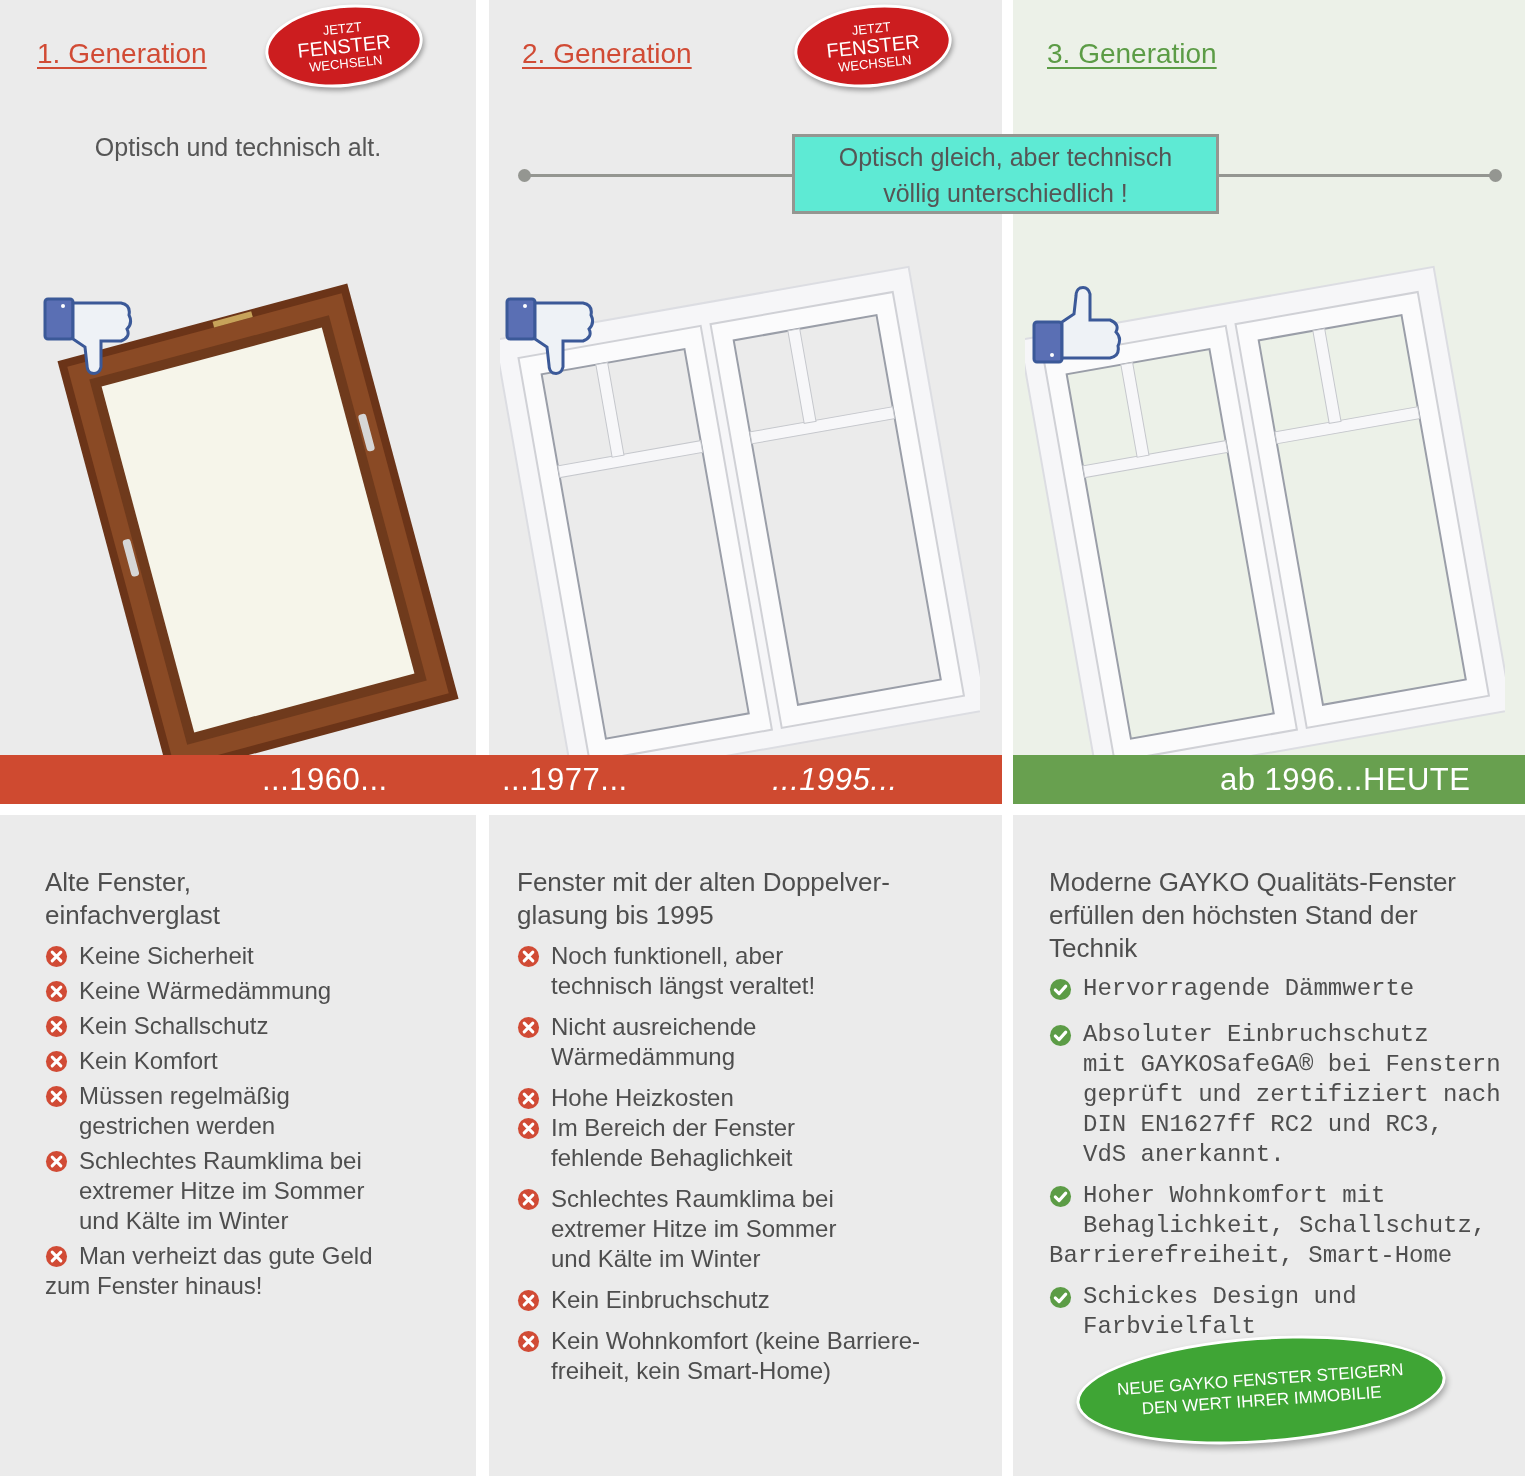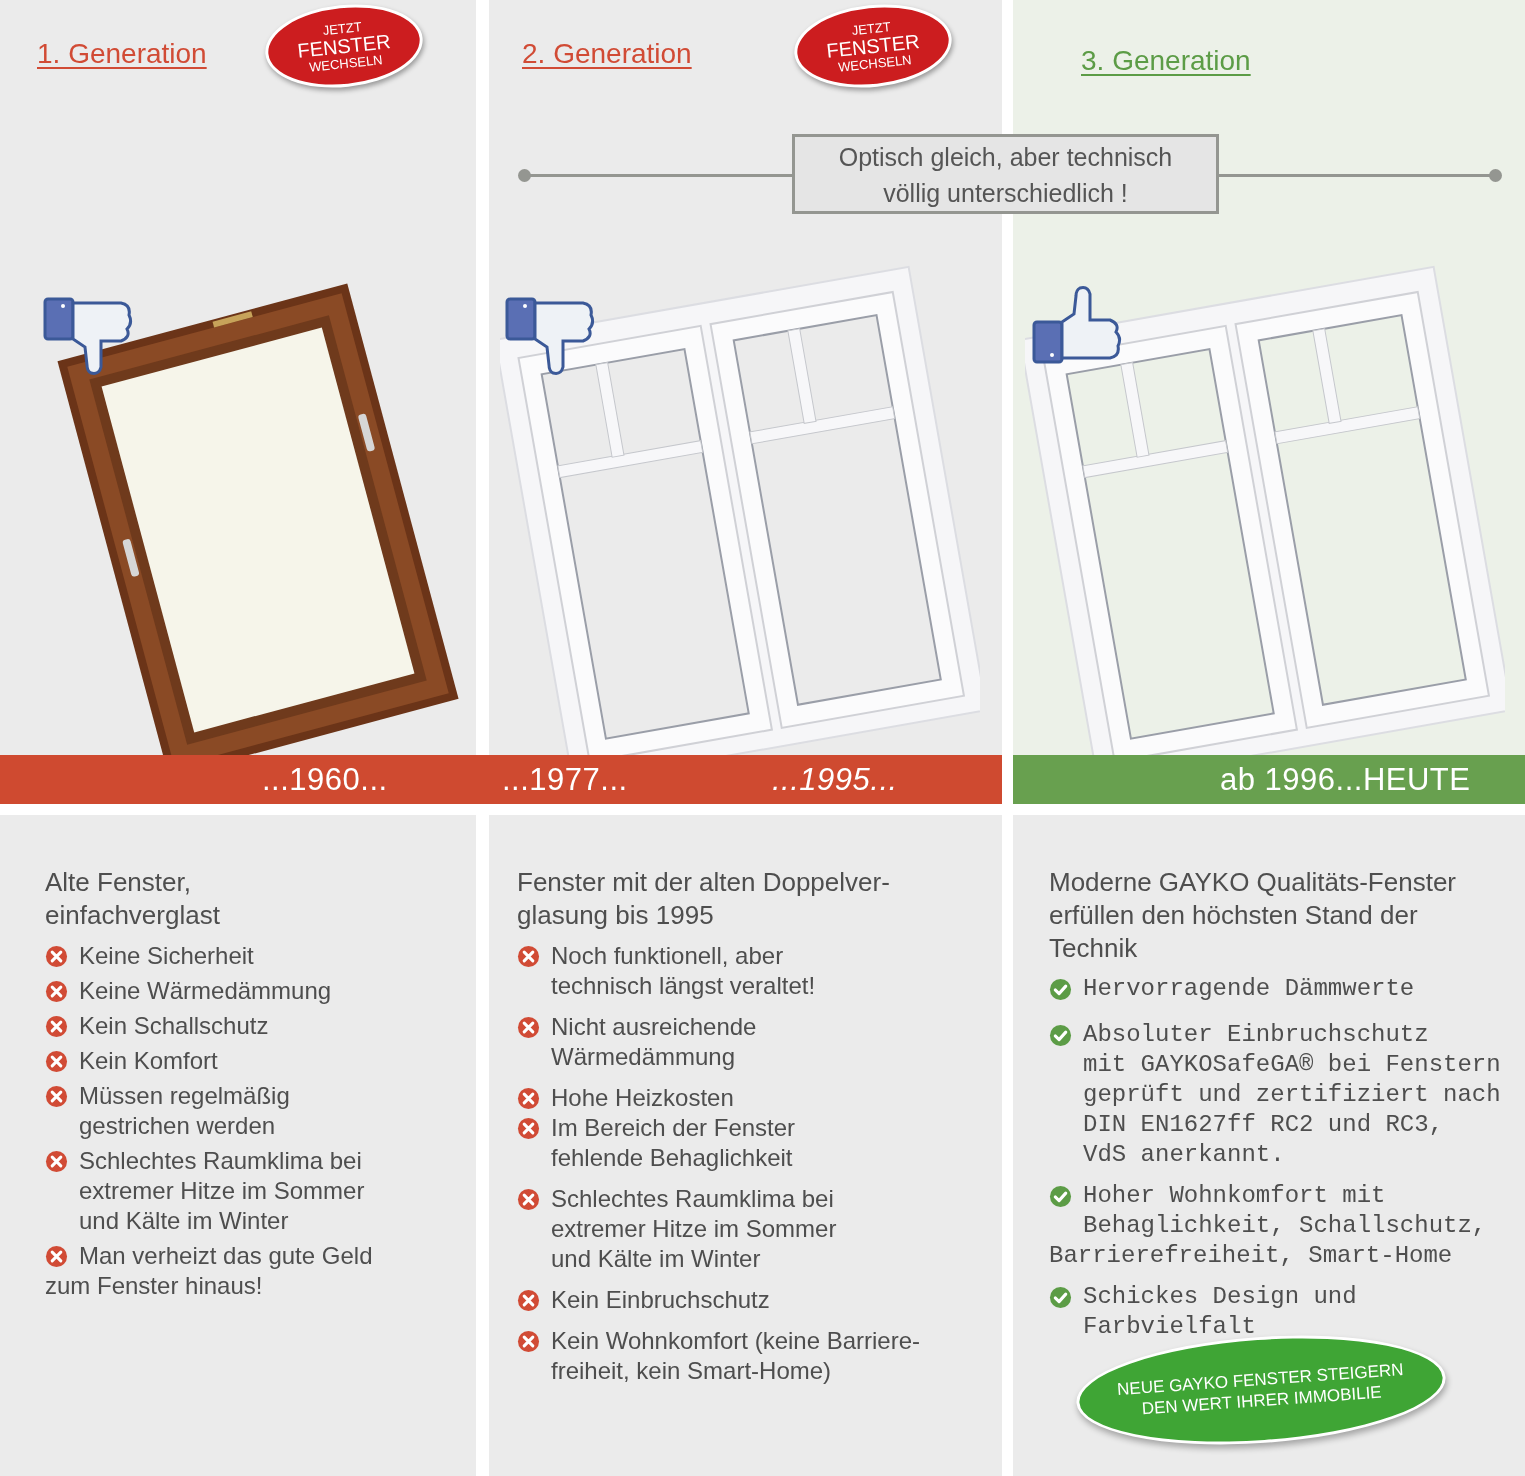--- a/index.html
+++ b/index.html
@@ -20,21 +20,21 @@
 
   .badge{position:absolute;width:158px;height:82px;border-radius:50%;background:#cc1d1f;border:3px solid #ffffff;box-shadow:1px 3px 5px rgba(0,0,0,.35);color:#fff;text-align:center;display:flex;flex-direction:column;align-items:center;justify-content:center;transform:rotate(-6deg);cursor:pointer;line-height:1.05;}
   .badge .b1{font-size:13px;}
   .badge .b2{font-size:20px;}
   .badge .b3{font-size:13px;}
 
   .subtitle{position:absolute;left:0;width:476px;top:128px;text-align:center;font-size:25px;line-height:38px;color:#555;}
 
   .compare-line{position:absolute;top:174px;height:3px;background:#949691;}
   .dot{position:absolute;top:169px;width:13px;height:13px;border-radius:50%;background:#949691;}
-  .compare-box{position:absolute;left:792px;top:134px;width:427px;height:80px;background:#e5e5e5;border:3px solid #949691;text-align:center;font-size:25px;line-height:36px;color:#555;padding-top:2px;}
+  .compare-box{position:absolute;left:792px;top:134px;width:427px;height:80px;background:#5eead4;border:3px solid #949691;text-align:center;font-size:25px;line-height:36px;color:#555;padding-top:2px;}
 
   .window-wrap{position:absolute;}
   .thumb{position:absolute;}
 
   .bar{position:absolute;top:755px;height:49px;color:#fff;font-size:31px;padding-left:27px;}
   .bar-red{left:0;width:1002px;background:#cf4a30;}
   .bar-green{left:1013px;width:512px;background:#68a04f;}
   .bar span{position:absolute;top:7px;letter-spacing:0.5px;}
 
   .shadow-ellipse{position:absolute;height:26px;border-radius:50%;background:radial-gradient(ellipse at center, rgba(80,20,10,.65) 0%, rgba(80,20,10,.0) 70%);}
@@ -52,34 +52,35 @@
 
 <div class="panel p1-top"></div>
 <div class="panel p2-top"></div>
 <div class="panel p3-top"></div>
 <div class="panel p1-bot"></div>
 <div class="panel p2-bot"></div>
 <div class="panel p3-bot"></div>
 
 <a class="gen-title gen-red" style="left:37px;">1. Generation</a>
 <a class="gen-title gen-red" style="left:522px;">2. Generation</a>
-<a class="gen-title gen-green" style="left:1081px;margin-top:7px;">3. Generation</a>
+<a class="gen-title gen-green" style="left:1047px;">3. Generation</a>
 
 <div class="badge" style="left:265px;top:5px;">
   <span class="b1">JETZT</span>
   <span class="b2">FENSTER</span>
   <span class="b3">WECHSELN</span>
 </div>
 <div class="badge" style="left:794px;top:5px;">
   <span class="b1">JETZT</span>
   <span class="b2">FENSTER</span>
   <span class="b3">WECHSELN</span>
 </div>
 
 <div class="subtitle">
+  <div>Optisch und technisch alt.</div>
 </div>
 
 <div class="dot" style="left:518px;"></div>
 <div class="compare-line" style="left:524px;width:270px;"></div>
 <div class="compare-line" style="left:1218px;width:274px;"></div>
 <div class="dot" style="left:1489px;"></div>
 <div class="compare-box">
   <div>Optisch gleich, aber technisch</div>
   <div>völlig unterschiedlich !</div>
 </div>

